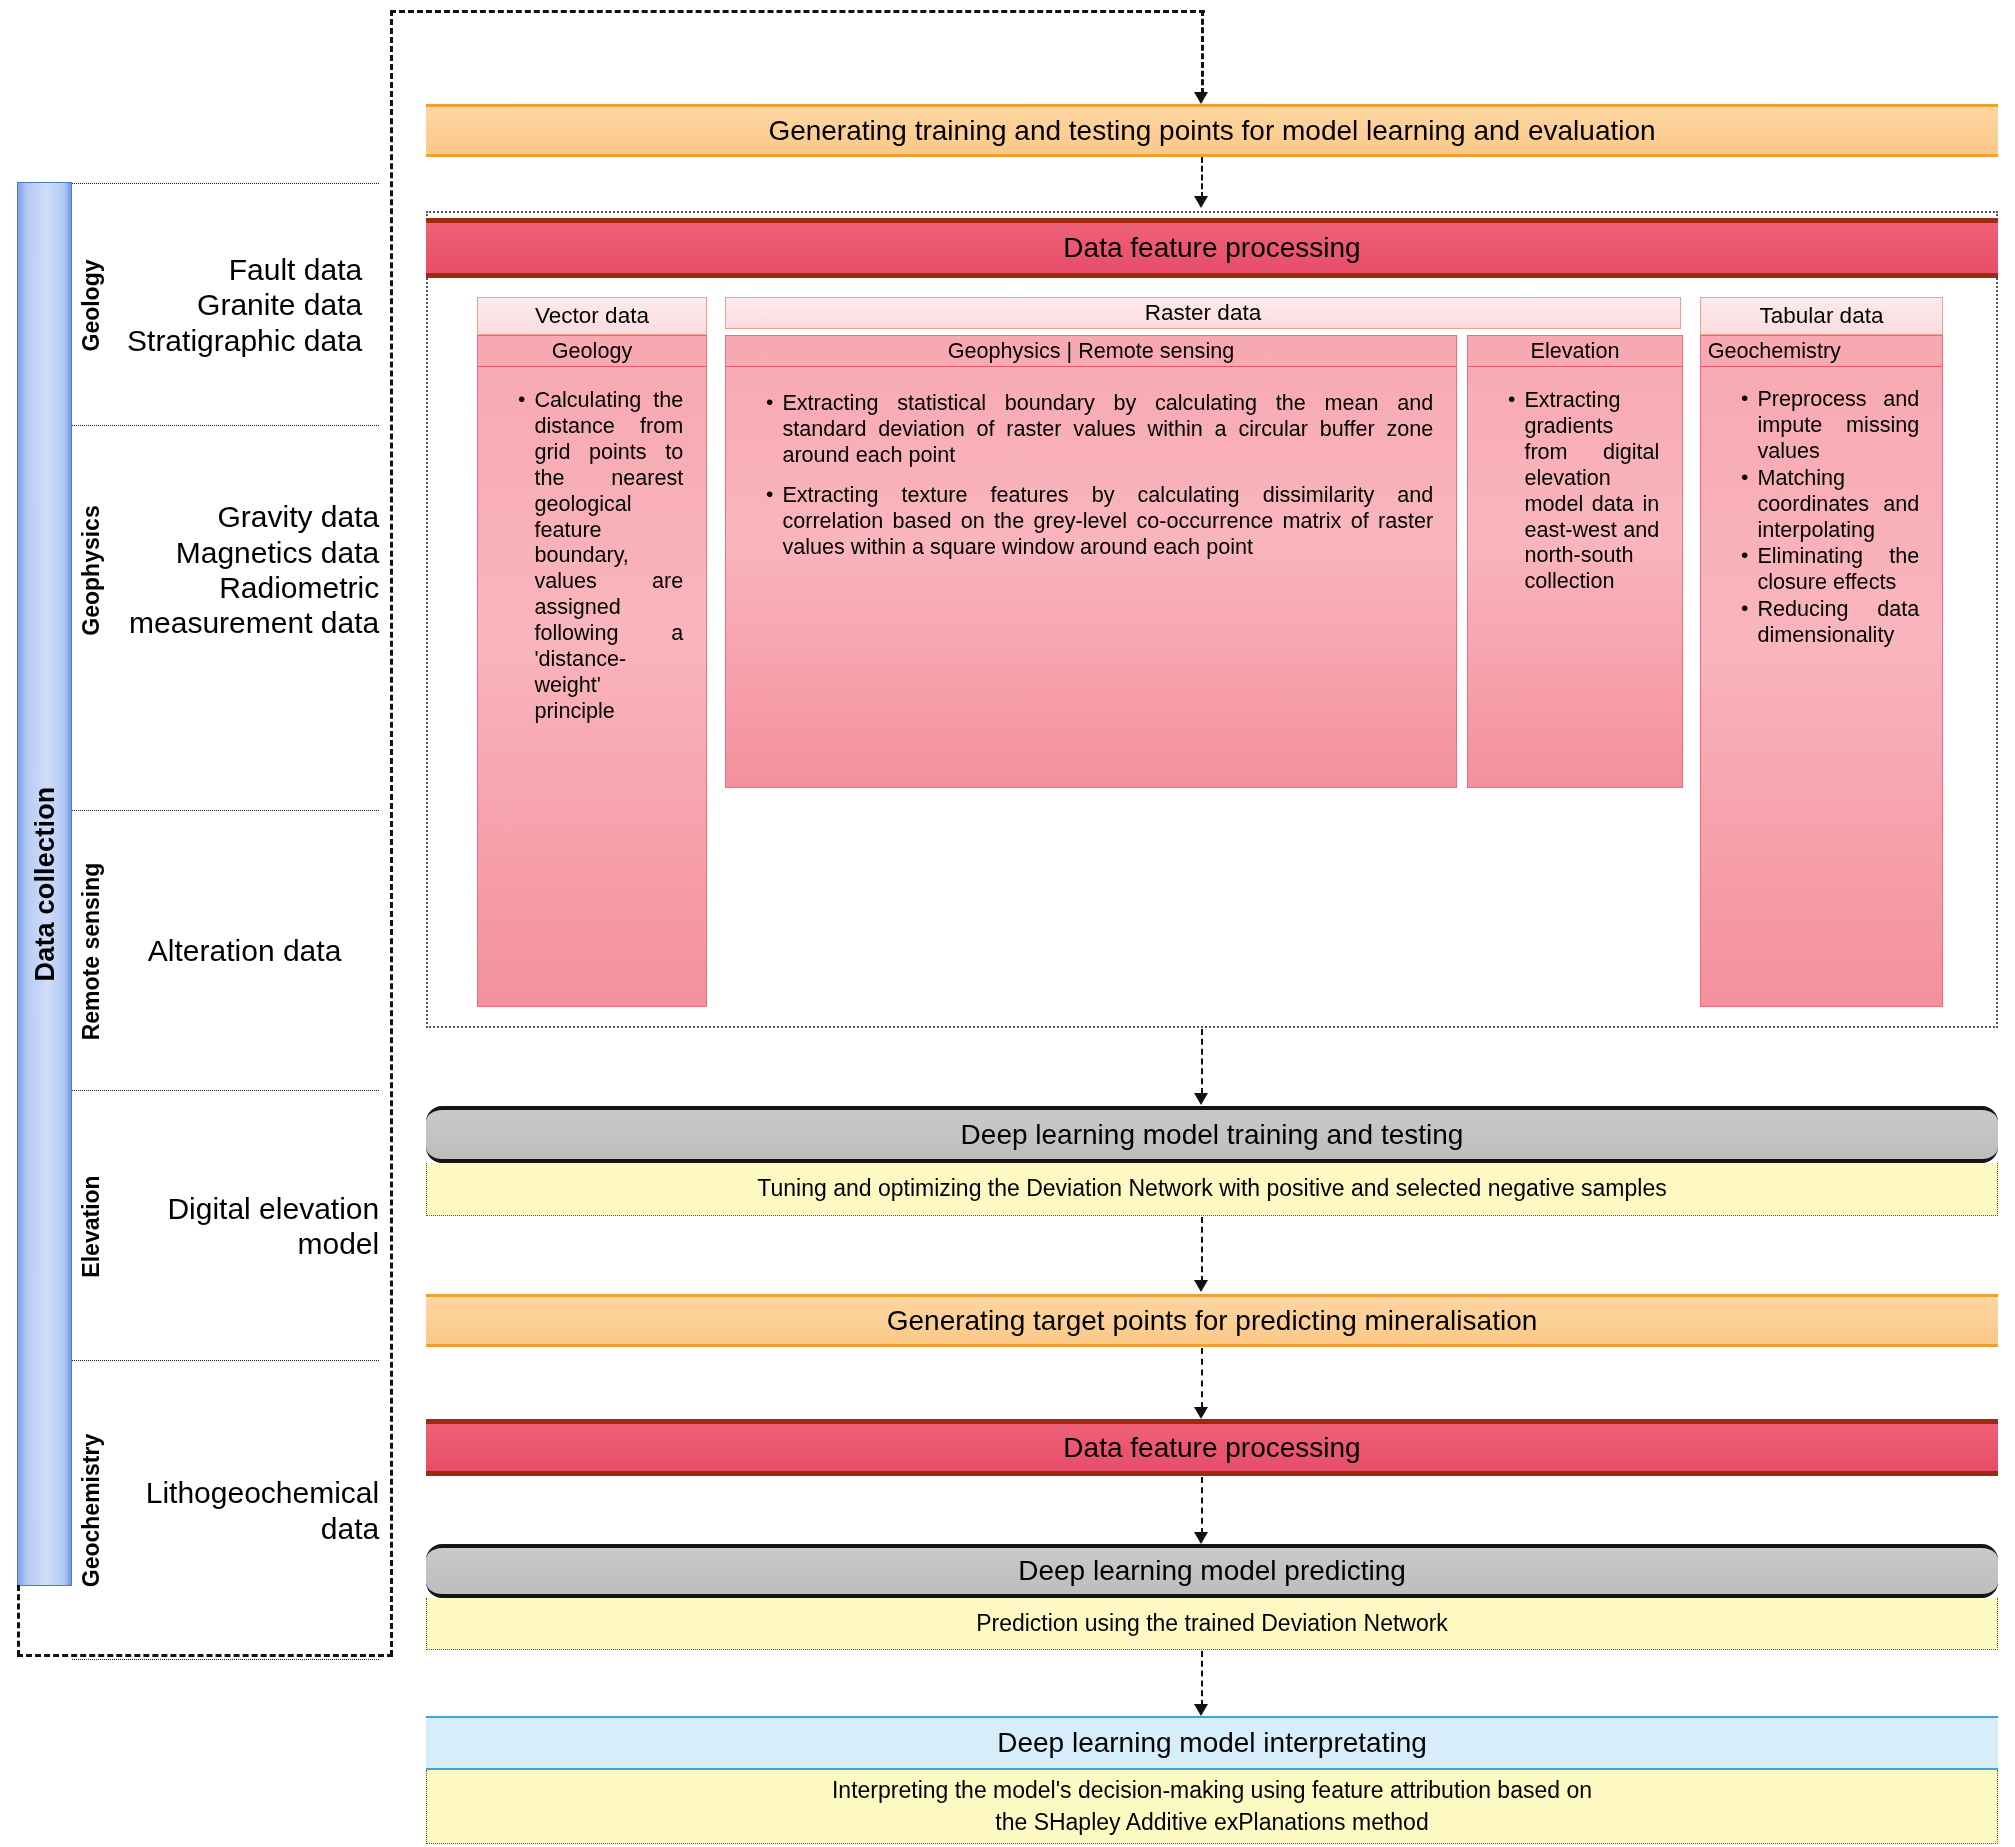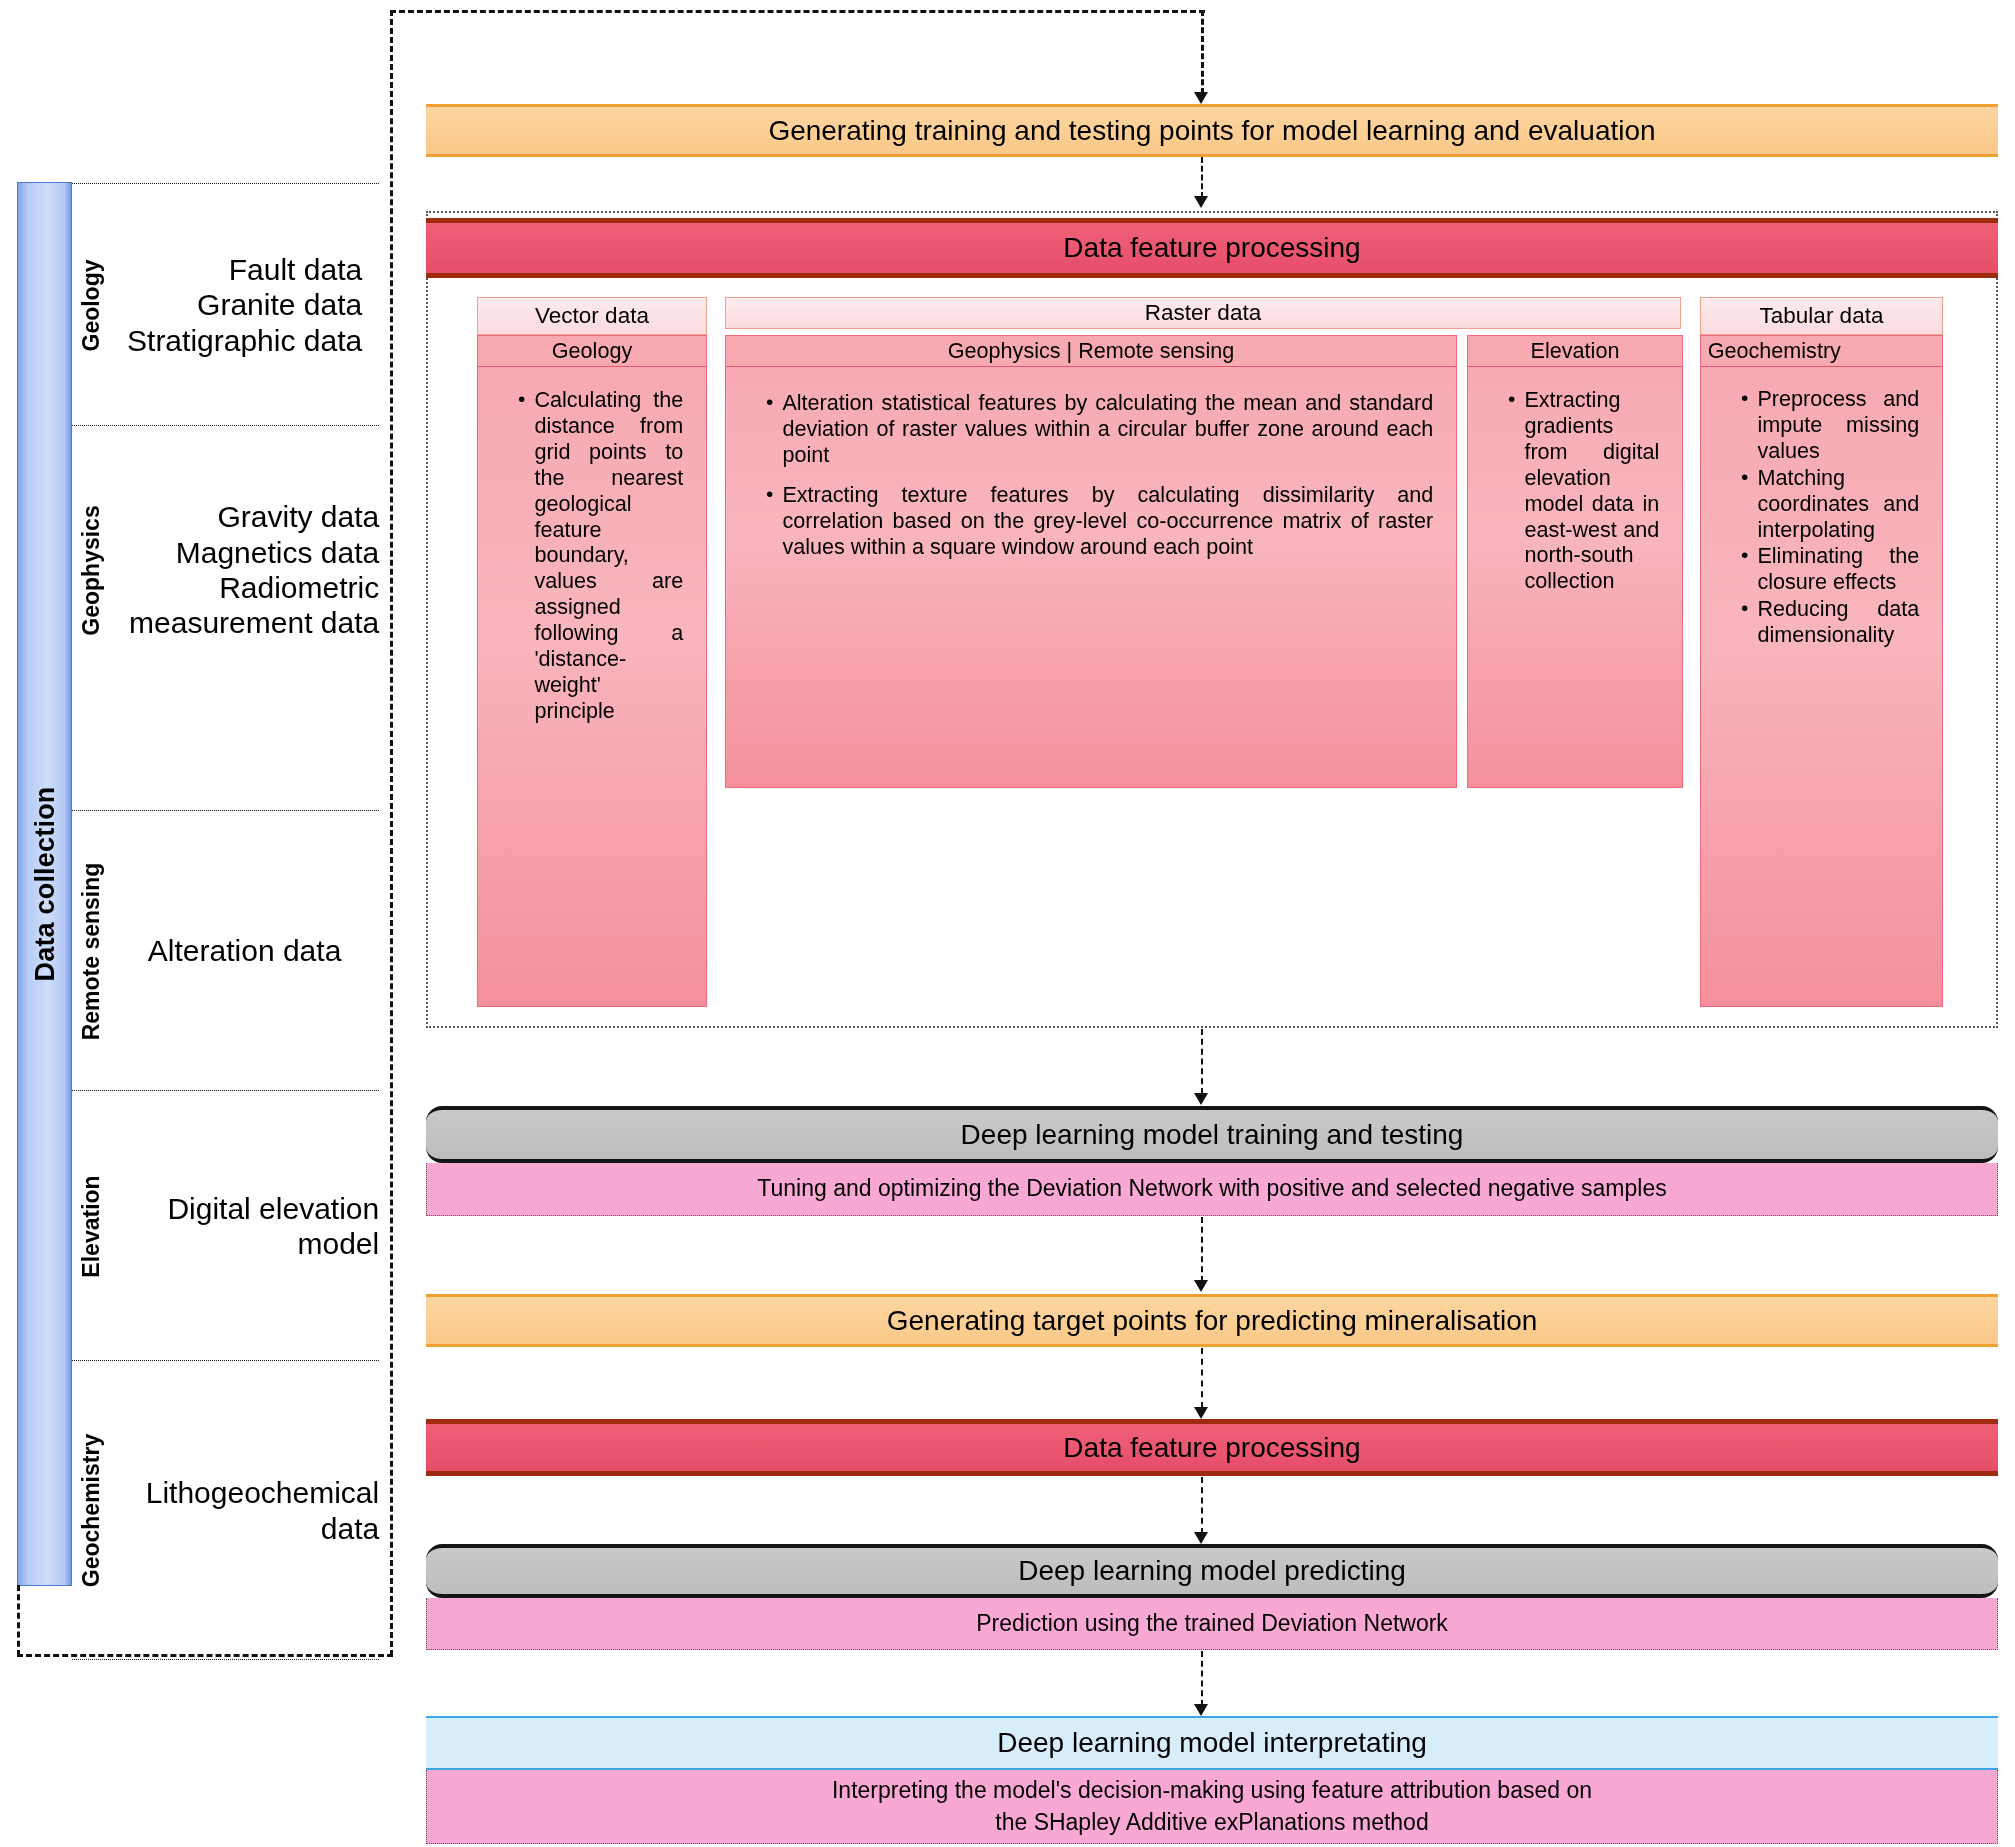--- a/index.html
+++ b/index.html
@@ -67,21 +67,21 @@
     border-top:4.3px solid #141414;border-bottom:4.3px solid #141414;
     font-size:28px;
     border-radius:16px;
   }
   .bluebar{
     background:#d8edfa;
     border-top:2.4px solid #3aa5e0;border-bottom:2.4px solid #3aa5e0;
     font-size:28px;
   }
   .subbox{
-    left:426px;width:1572px;background:#f9a8d4;
+    left:426px;width:1572px;background:#fef9c3;
     border:1.9px dotted #555;border-top:none;
     display:flex;align-items:center;justify-content:center;text-align:center;
     font-size:23px;line-height:1.35;
   }
 
   
   #dfp-container{left:426px;top:211px;width:1572px;height:817px;border:2.4px dotted #555;}
 
   
   .hdr-top{
@@ -191,21 +191,21 @@
       </ul>
     </div>
   </div>
 
   <div class="abs hdr-top" id="raster-wrap">Raster data</div>
 
   <div class="abs panel" style="left:725px;top:335px;width:732px;height:453px">
     <div class="sub-hdr">Geophysics | Remote sensing</div>
     <div class="bullets" style="top:38px">
       <ul class="bl wide">
-        <li>Alteration statistical features by calculating the mean and standard deviation of raster values within a circular buffer zone around each point</li>
+        <li>Extracting statistical boundary by calculating the mean and standard deviation of raster values within a circular buffer zone around each point</li>
         <li>Extracting texture features by calculating dissimilarity and correlation based on the grey-level co-occurrence matrix of raster values within a square window around each point</li>
       </ul>
     </div>
   </div>
 
   <div class="abs panel" style="left:1467px;top:335px;width:216px;height:453px">
     <div class="sub-hdr">Elevation</div>
     <div class="bullets" style="top:35px">
       <ul class="bl">
         <li>Extracting gradients from digital elevation model data in east-west and north-south collection</li>

